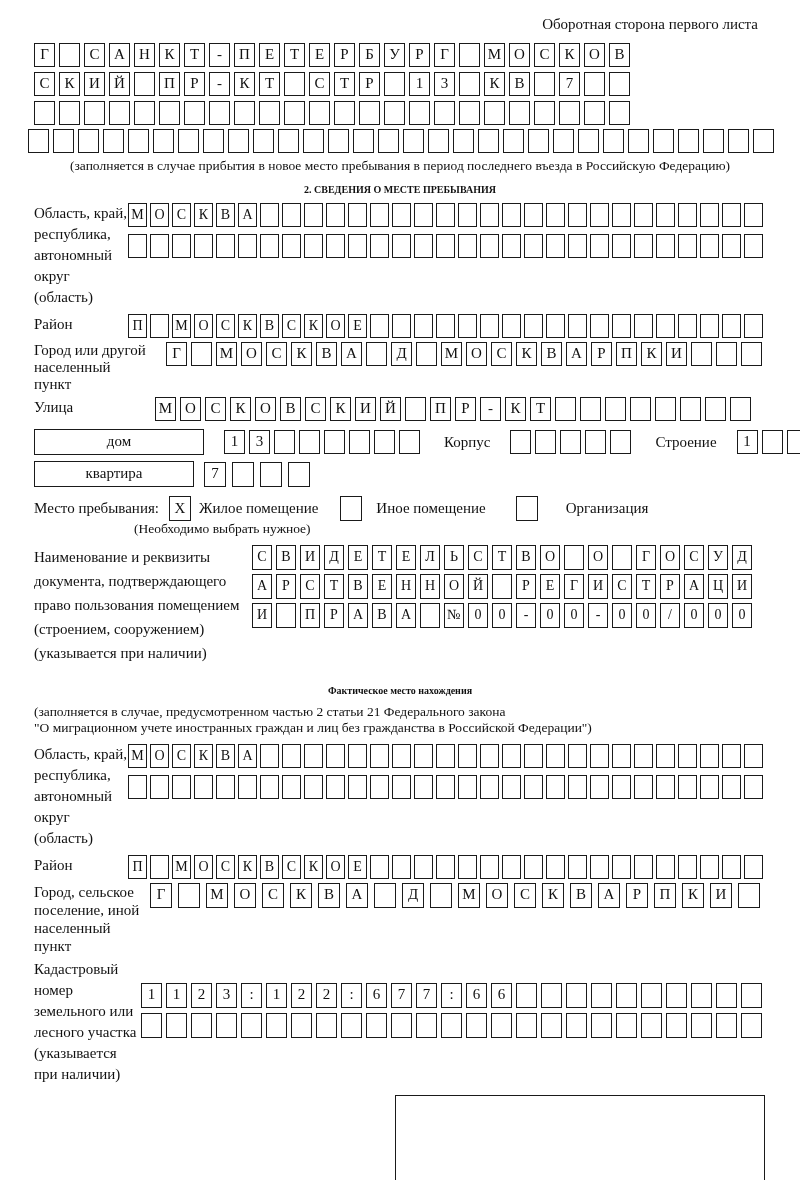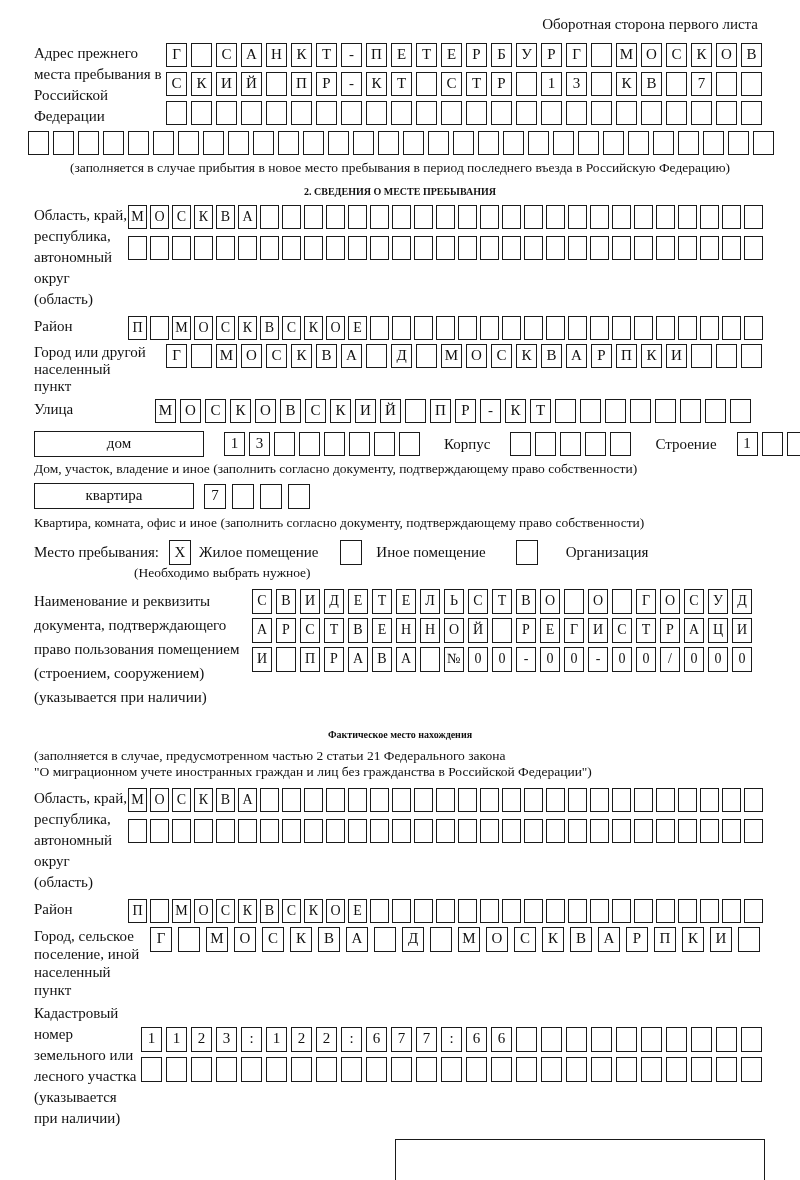--- a/index.html
+++ b/index.html
@@ -53,21 +53,20 @@
   .mt4{margin-top:4px}.mt6{margin-top:6px}.mt8{margin-top:8px}
 </style>
 </head>
 <body>
 
 <div class="page">
 
   <div class="header-note">Оборотная сторона первого листа</div>
 
   <div class="frow">
-    <div class="flabel" style="width:136px;">Адрес прежнего места пребывания в Российской Федерации</div>
     <div class="rows" style="gap:5px;">
       <div class="cells cells-lg">
           <span class="cell">Г</span>
           <span class="cell"></span>
           <span class="cell">С</span>
           <span class="cell">А</span>
           <span class="cell">Н</span>
           <span class="cell">К</span>
           <span class="cell">Т</span>
           <span class="cell">-</span>
@@ -362,32 +361,30 @@
         <span class="cell"></span>
       </div>
     <div class="inline-label">Строение</div>
     <div class="cells cells-lg">
         <span class="cell">1</span>
         <span class="cell"></span>
         <span class="cell"></span>
         <span class="cell"></span>
       </div>
   </div>
-  <div class="caption-sm mt4" style="text-align:left;">Дом, участок, владение и иное (заполнить согласно документу, подтверждающему право собственности)</div>
 
   <div class="inline-row mt6" style="gap:10px;">
     <div class="labelbox" style="width:160px;">квартира</div>
     <div class="cells cells-wide">
         <span class="cell">7</span>
         <span class="cell"></span>
         <span class="cell"></span>
         <span class="cell"></span>
       </div>
   </div>
-  <div class="caption-sm mt6" style="text-align:left;">Квартира, комната, офис и иное (заполнить согласно документу, подтверждающему право собственности)</div>
 
   <div class="inline-row mt8">
     <span class="inline-label">Место пребывания:</span>
     <span class="checkbox" style="margin-left:10px;">X</span>
     <span class="inline-label" style="margin-left:8px;">Жилое помещение</span>
     <span class="checkbox" style="margin-left:22px;"></span>
     <span class="inline-label" style="margin-left:14px;">Иное помещение</span>
     <span class="checkbox" style="margin-left:30px;"></span>
     <span class="inline-label" style="margin-left:28px;">Организация</span>
   </div>

